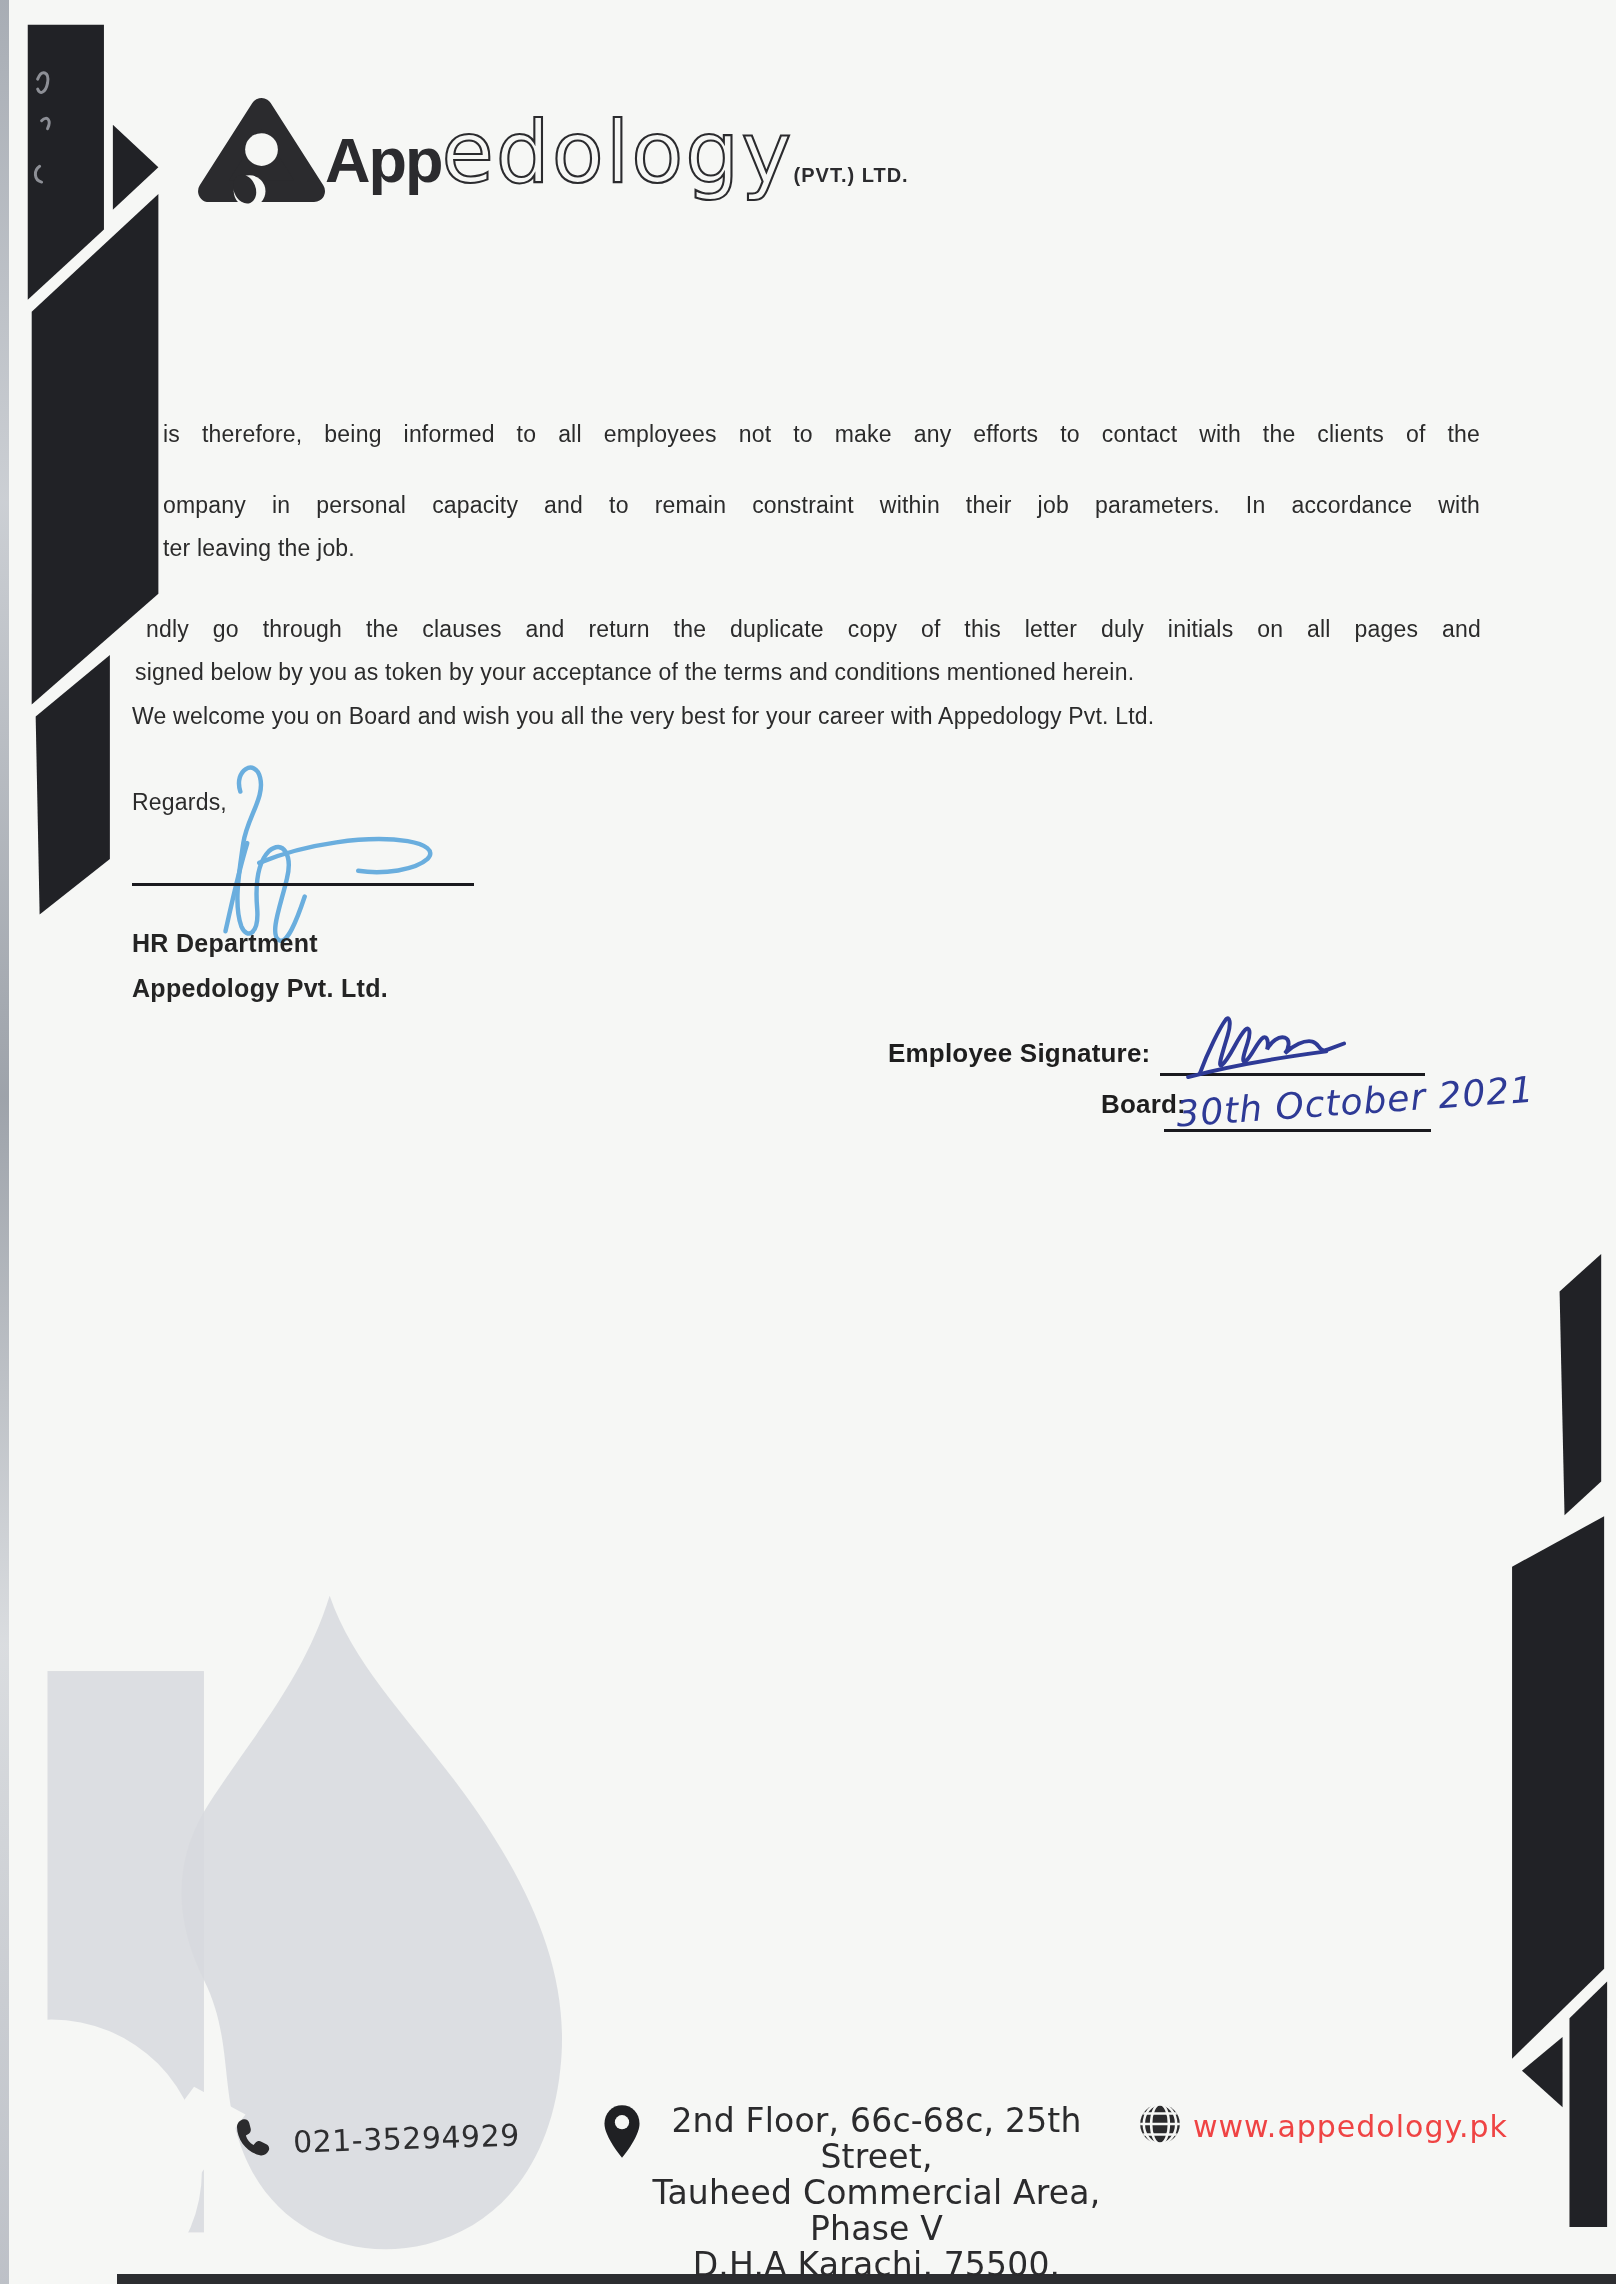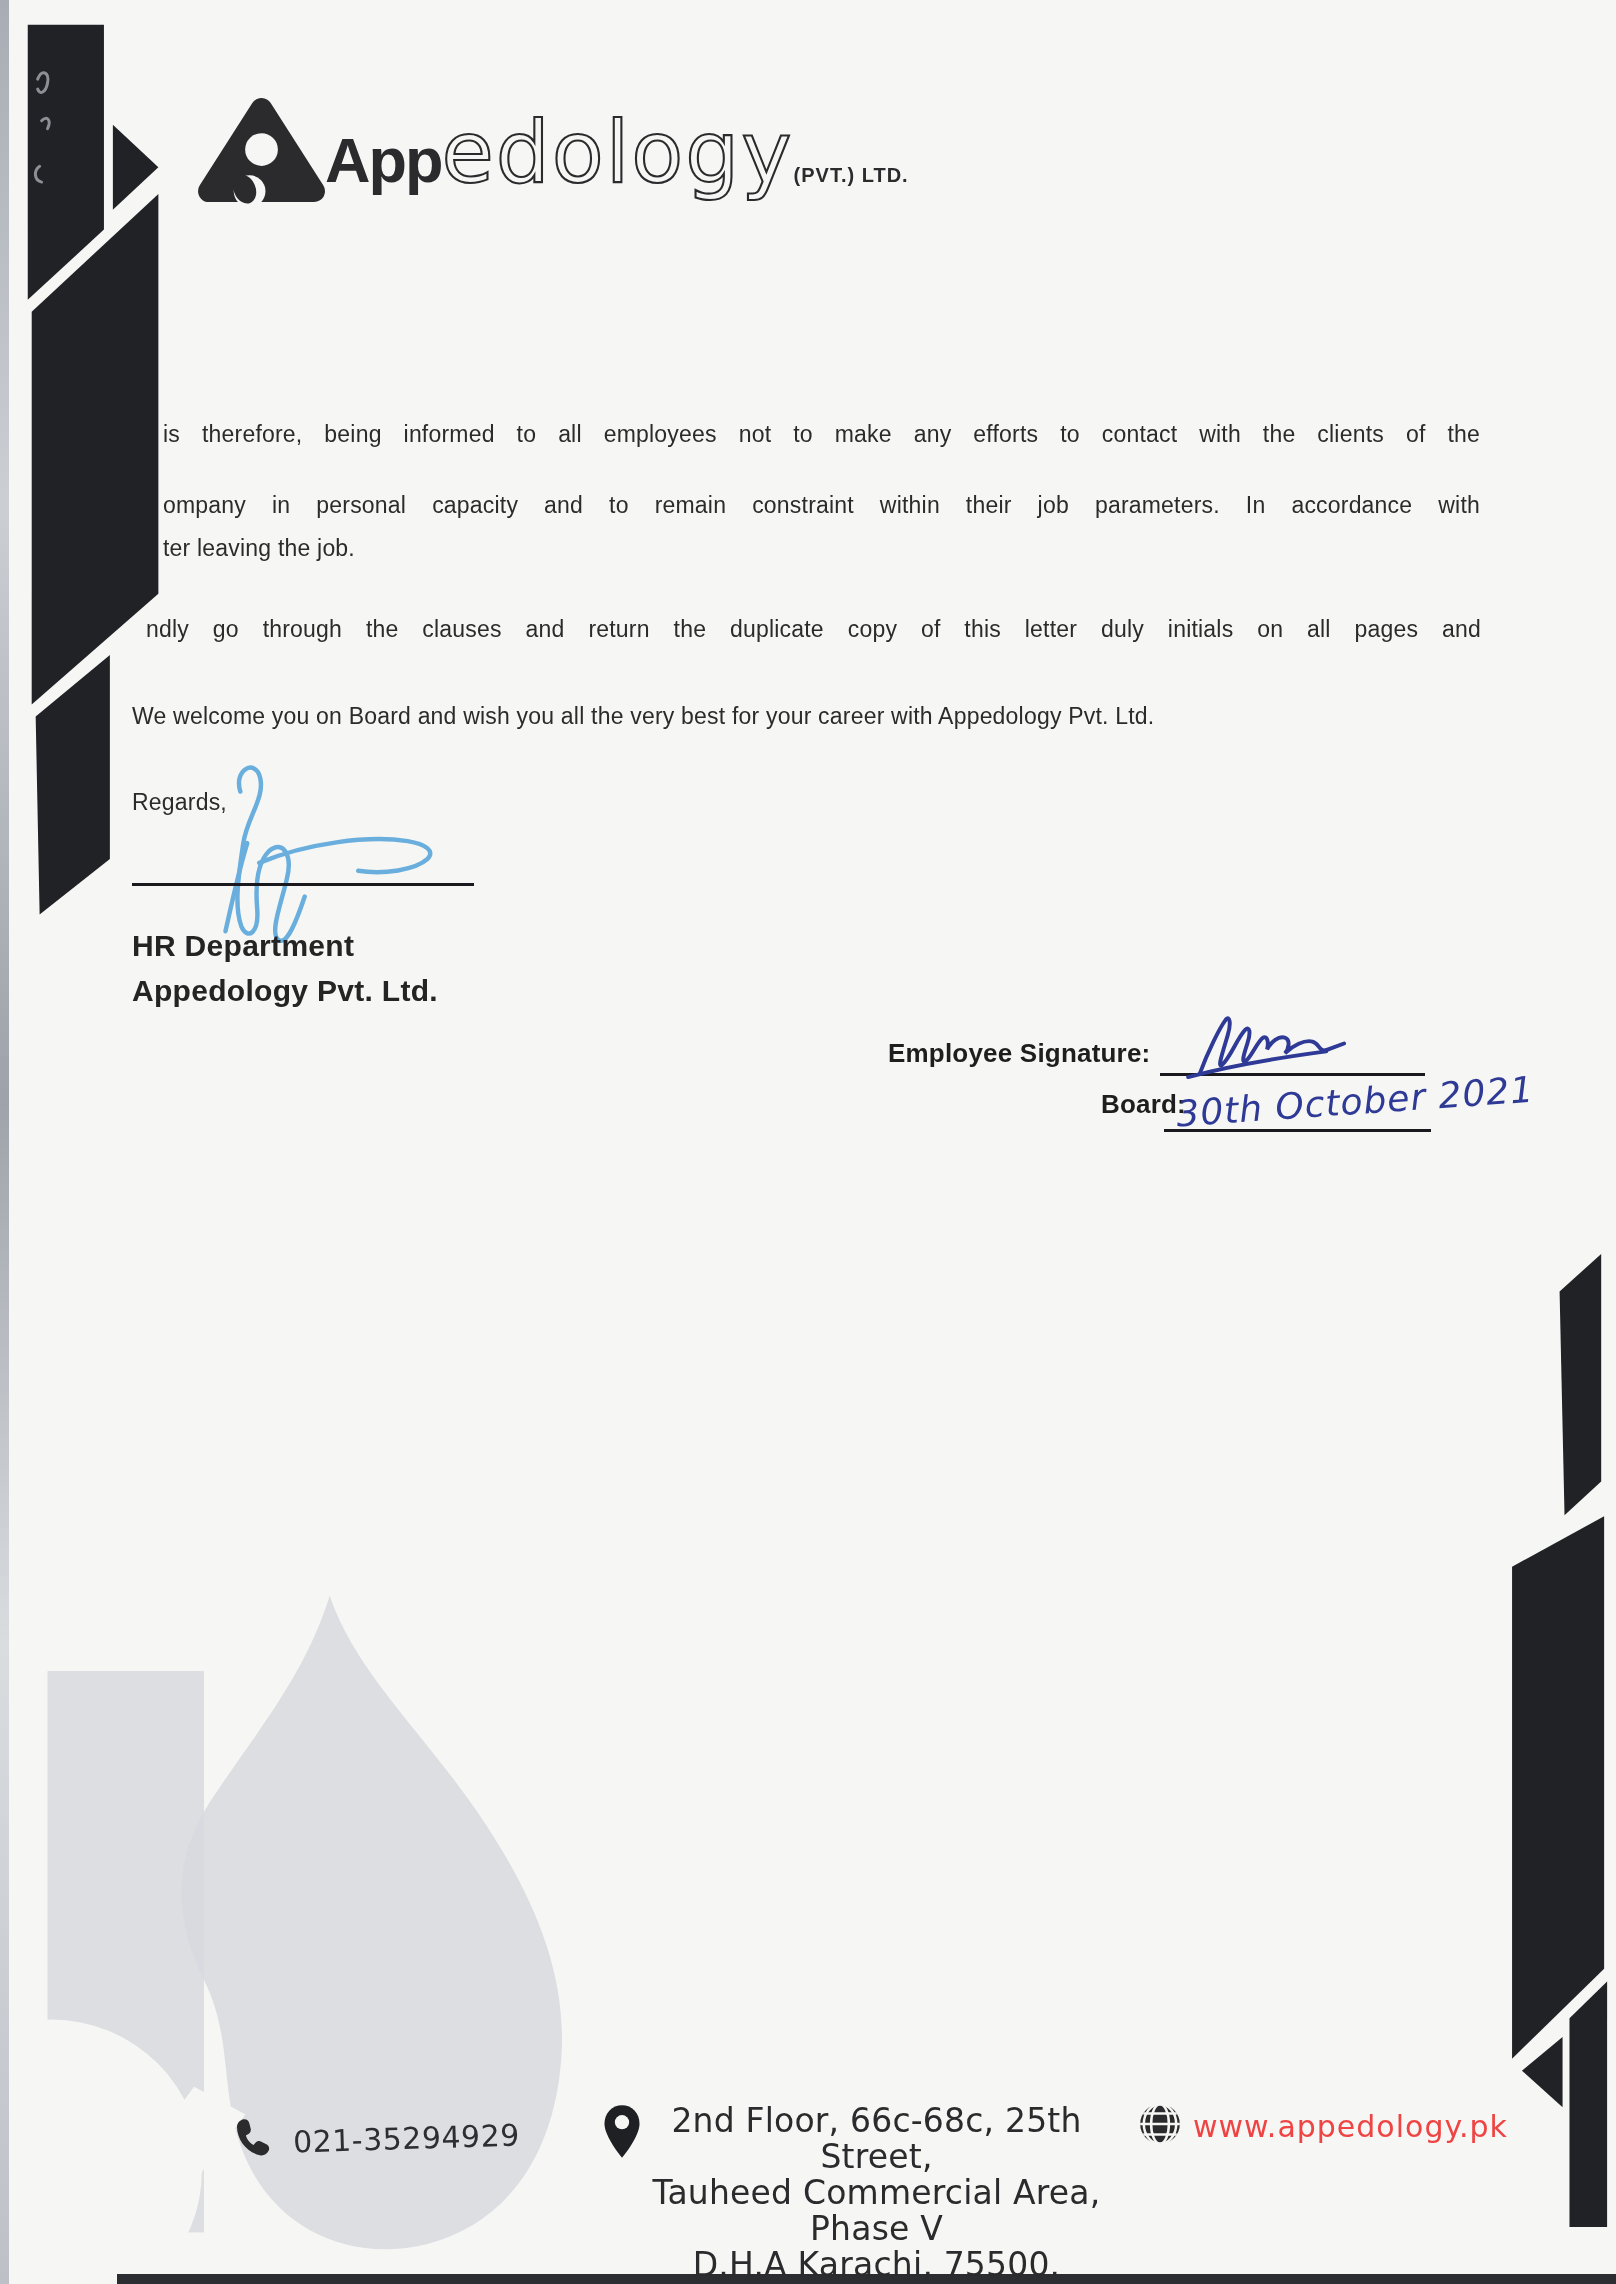--- a/index.html
+++ b/index.html
@@ -22,21 +22,21 @@
   .scan-bottom{
     left:117px;top:2274px;width:1500px;height:11px;
     background:#2c2d30;
   }
   
   .bodyline{
     font-size:23px;line-height:43px;letter-spacing:0.2px;
     white-space:nowrap;
   }
   .jline{white-space:normal;text-align:justify;text-align-last:justify;overflow:hidden;height:43px;margin-top:28px;}
-  .sender{font-size:30px;font-weight:bold;letter-spacing:0.3px;color:#242424;}
+  .sender{font-size:25px;font-weight:bold;letter-spacing:0.3px;color:#242424;}
   .siglabel{font-size:26px;font-weight:bold;color:#1e1e1e;letter-spacing:0.2px;}
   .rule{background:#1a1a1e;}
   .date-hand{
     font-family:"DejaVu Sans",sans-serif;
     font-style:italic;
     font-size:36px;
     color:var(--ink-blue,#2e3a96);
     transform:rotate(-4deg);
     white-space:nowrap;
     letter-spacing:1px;
@@ -90,20 +90,21 @@
   </div>
 
   <div class="abs" style="left:163px;top:385px;width:1317px;">
     <div class="bodyline jline">is therefore, being informed to all employees not to make any efforts to contact with the clients of the</div>
     <div class="bodyline jline">ompany in personal capacity and to remain constraint within their job parameters. In accordance with</div>
     <div class="bodyline">ter leaving the job.</div>
   </div>
 
   <div class="abs" style="left:146px;top:580px;width:1335px;">
     <div class="bodyline jline">ndly go through the clauses and return the duplicate copy of this letter duly initials on all pages and</div>
+    <div class="bodyline" style="margin-left:-11px;">signed below by you as token by your acceptance of the terms and conditions mentioned herein.</div>
   </div>
 
   <div class="abs bodyline" style="left:132px;top:695px;">We welcome you on Board and wish you all the very best for your career with Appedology Pvt. Ltd.</div>
 
   <div class="abs bodyline" style="left:132px;top:781px;">Regards,</div>
 
   <svg class="abs" style="left:168px;top:747px;" width="317" height="208" viewBox="0 0 320 210">
     <g fill="none" stroke="var(--hr-signature-blue,#6aaede)" stroke-width="4.5" stroke-linecap="round">
       <path d="M73,45 C66,23 88,11 93,31 C98,51 80,71 76,97 C72,125 66,159 74,181 C80,195 92,189 90,163 C88,139 90,117 102,105 C116,93 126,109 120,133 C114,159 102,189 112,195 C120,200 130,175 138,151"></path>
       <path d="M92,117 C140,97 202,89 242,95 C260,98 270,105 262,113 C250,124 218,129 192,125"></path>

